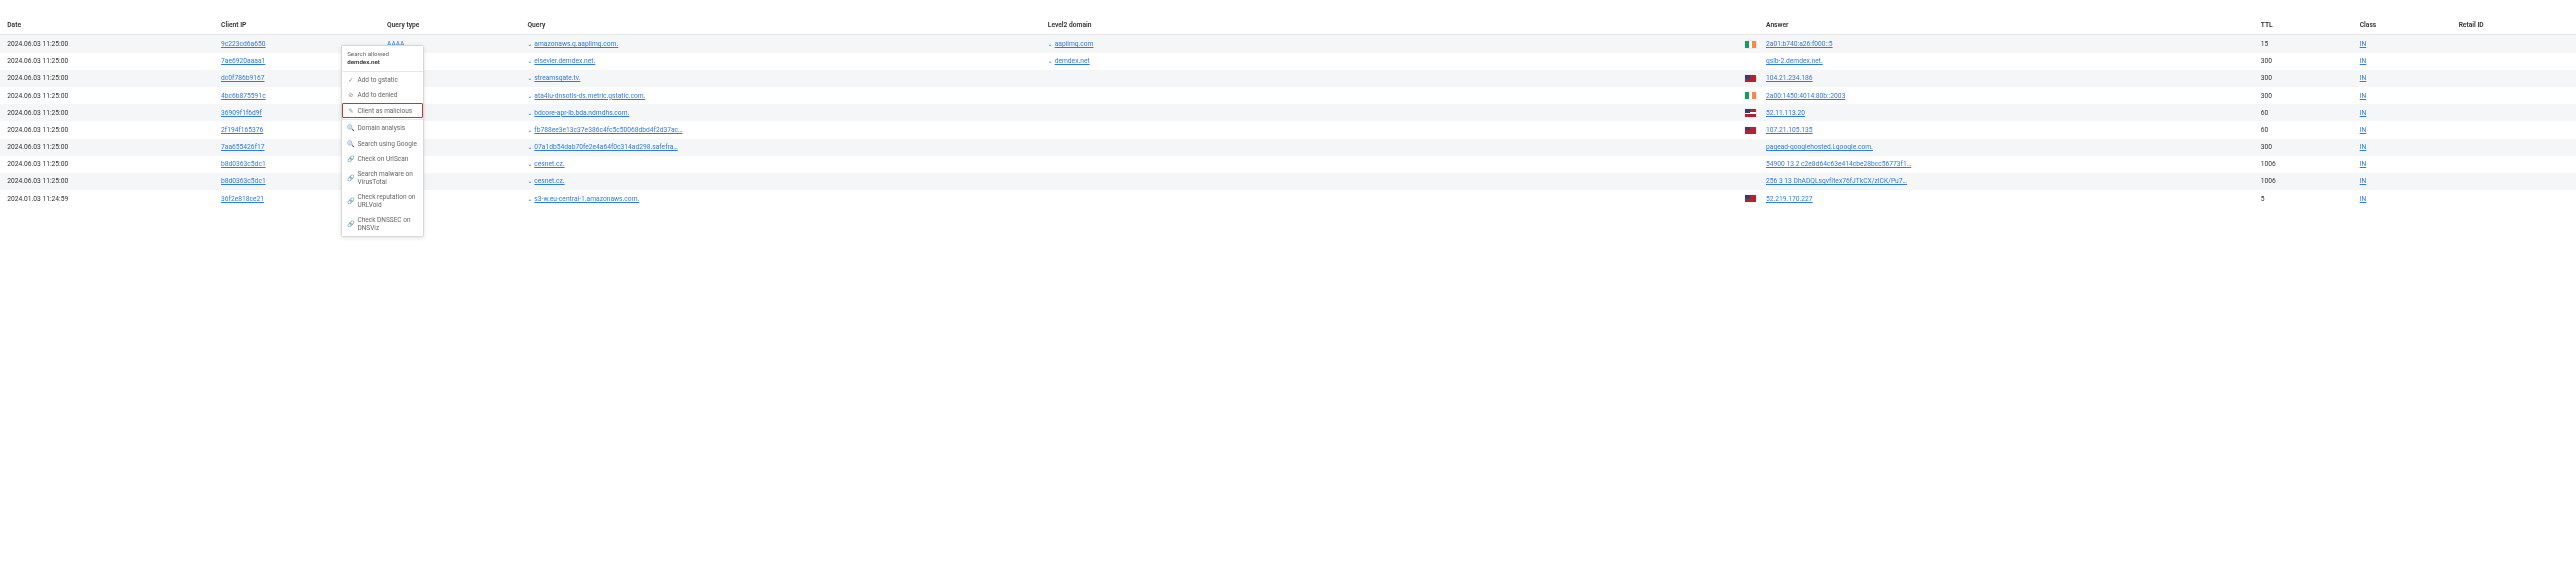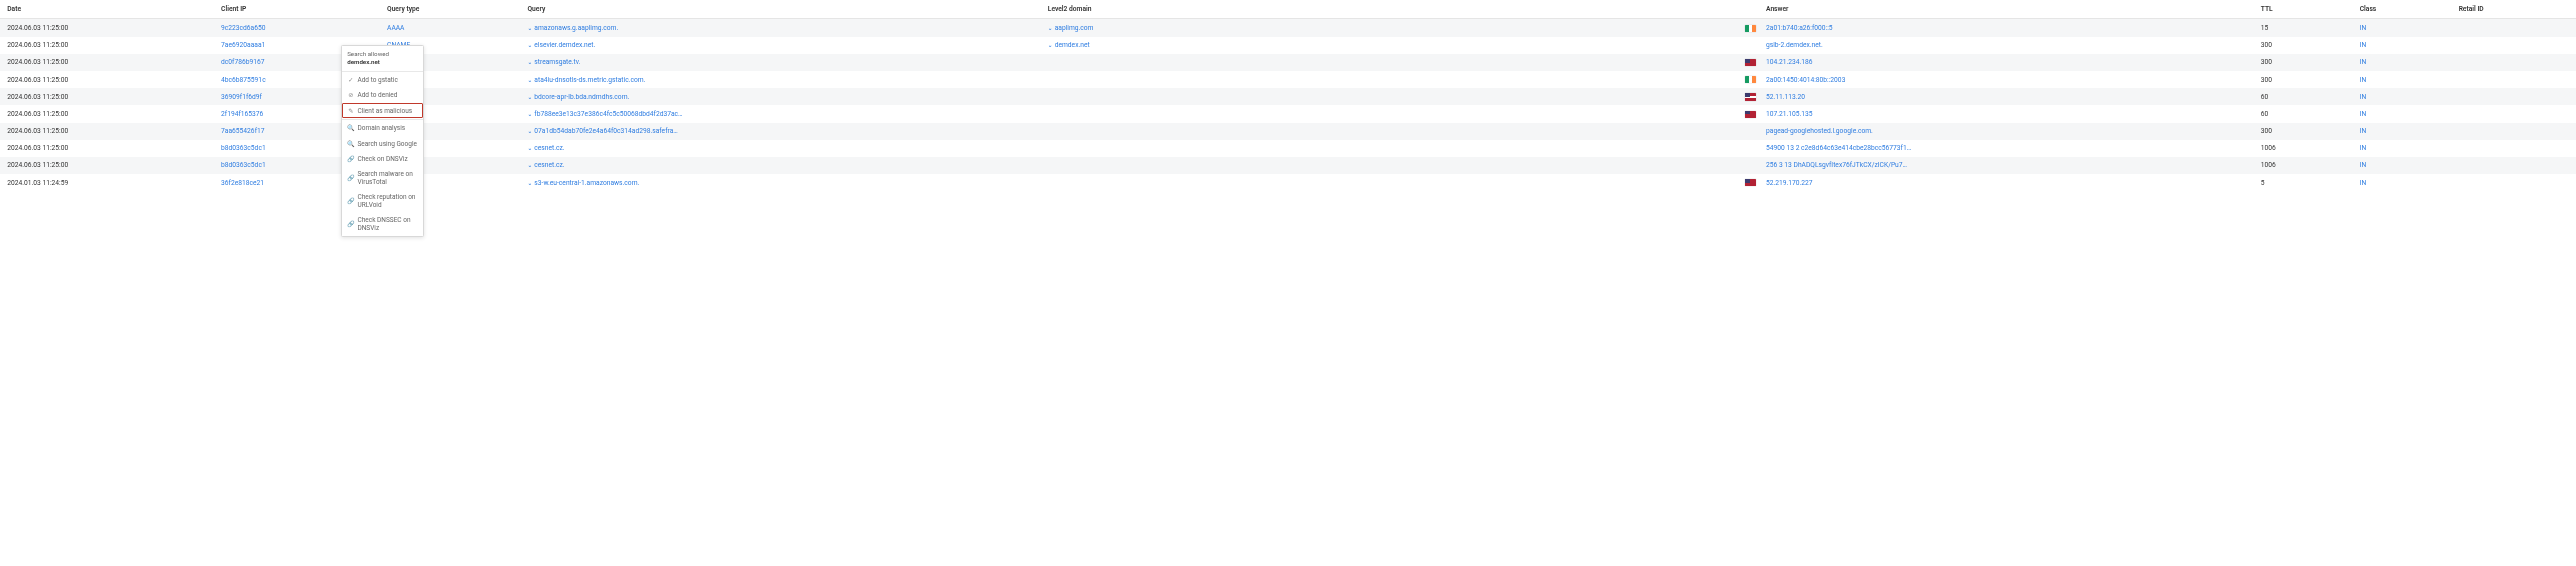--- a/index.html
+++ b/index.html
@@ -6,20 +6,21 @@
   body {
     font-family: -apple-system, BlinkMacSystemFont, "Segoe UI", Roboto, "Helvetica Neue", Arial, sans-serif;
     font-size: 6.7px;
     color: #333;
     background: #fff;
   }
   table {
     width: 100%;
     border-collapse: collapse;
     table-layout: fixed;
+    margin-top: 16px;
   }
   th {
     text-align: left;
     font-weight: 600;
     font-size: 6.7px;
     color: #333;
     padding: 5.2px 7.2px;
     background: #fff;
     border-bottom: 0.5px solid #e5e5e5;
     white-space: nowrap;
@@ -28,21 +29,21 @@
     padding: 4.6px 7.2px;
     font-size: 6.7px;
     vertical-align: middle;
     color: #333;
     white-space: nowrap;
     overflow: hidden;
     text-overflow: ellipsis;
   }
   tbody tr:nth-child(odd) { background: #f5f6f7; }
   tbody tr:nth-child(even) { background: #fff; }
-  .link { color: #2f7de1; cursor: pointer; }
+  .link { color: #2f7de1; cursor: pointer; text-decoration: underline; }
   .chev {
     color: #2f7de1;
     display: inline-block;
     margin-right: 2.1px;
     font-size: 5.7px;
     cursor: pointer;
   }
   .flag-cell { text-align: right; padding-right: 3.1px; }
   .flag {
     width: 10.3px;
@@ -299,21 +300,21 @@
       <div class="ctx-item">
         <span class="ctx-icon">🔍</span>
         <span>Domain analysis</span>
       </div>
       <div class="ctx-item">
         <span class="ctx-icon">🔍</span>
         <span>Search using Google</span>
       </div>
       <div class="ctx-item">
         <span class="ctx-icon">🔗</span>
-        <span>Check on DNSViz</span>
+        <span>Check on UrlScan</span>
       </div>
       <div class="ctx-item">
         <span class="ctx-icon">🔗</span>
         <span>Search malware on VirusTotal</span>
       </div>
       <div class="ctx-item">
         <span class="ctx-icon">🔗</span>
         <span>Check reputation on URLVoid</span>
       </div>
       <div class="ctx-item">

